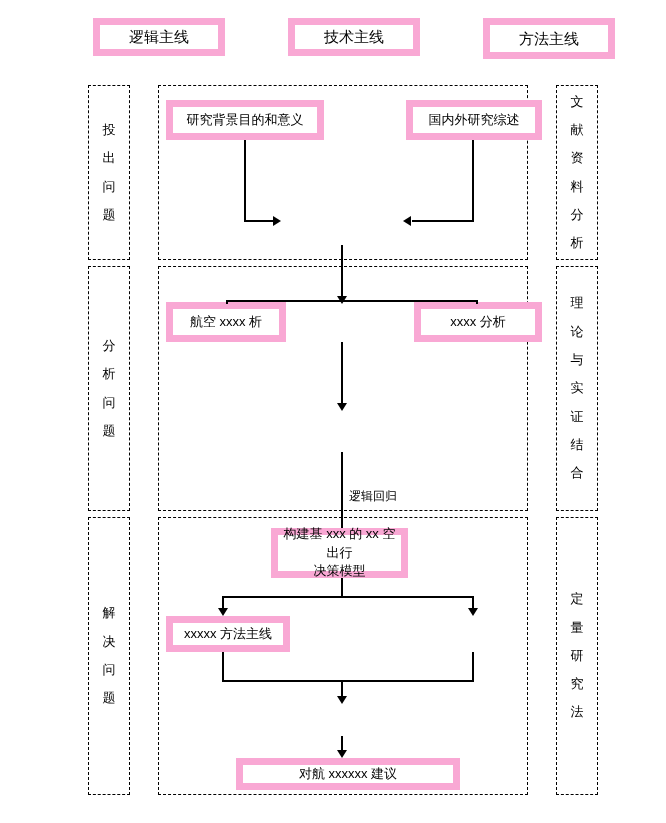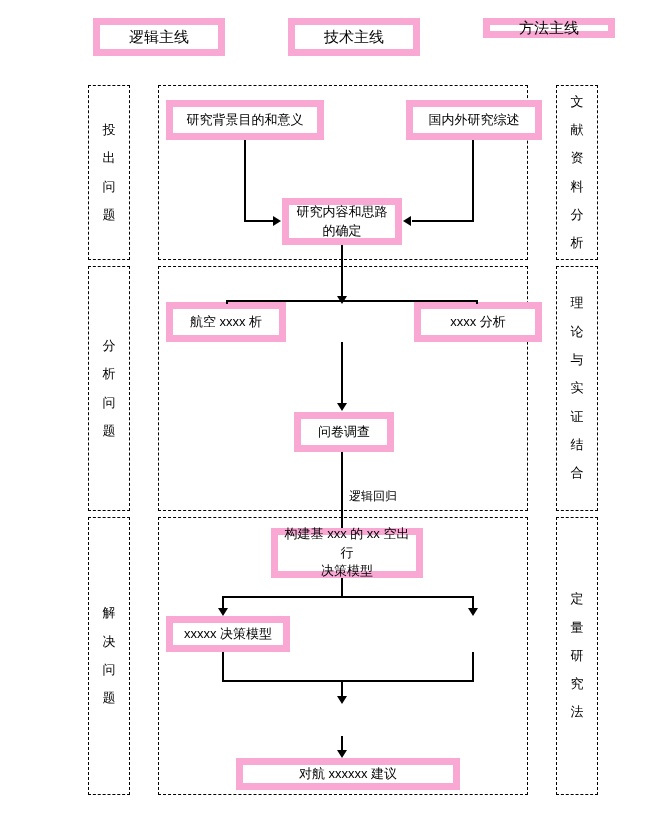--- a/index.html
+++ b/index.html
@@ -80,21 +80,21 @@
     white-space:nowrap;
   }
 </style>
 </head>
 <body>
 
 <div id="page">
 
   <div class="box header-box" style="left:93px;top:18px;width:132px;height:38px;">逻辑主线</div>
   <div class="box header-box" style="left:288px;top:18px;width:132px;height:38px;">技术主线</div>
-  <div class="box header-box" style="left:483px;top:18px;width:132px;height:20px;">方法主线</div>
+  <div class="box header-box" style="left:483px;top:18px;width:132px;height:41px;">方法主线</div>
 
   <div class="dashed" style="left:88px;top:85px;width:42px;height:175px;"></div>
   <div class="vlabel" style="left:88px;top:85px;width:42px;height:175px;">
     <span>投</span>
     <span>出</span>
     <span>问</span>
     <span>题</span>
   </div>
 
   <div class="dashed" style="left:88px;top:266px;width:42px;height:245px;"></div>
@@ -141,24 +141,20 @@
     <span>研</span>
     <span>究</span>
     <span>法</span>
   </div>
 
   <div class="dashed" style="left:158px;top:85px;width:370px;height:175px;"></div>
 
   <div class="box" style="left:166px;top:100px;width:158px;height:40px;">研究背景目的和意义</div>
   <div class="box" style="left:406px;top:100px;width:136px;height:40px;">国内外研究综述</div>
 
-  <div class="box" style="left:282px;top:198px;width:120px;height:47px;flex-direction:column;">
-    <div>研究内容和思路</div>
-    <div>的确定</div>
-  </div>
 
   <div class="line" style="left:244px;top:140px;width:2px;height:81px;"></div>
   <div class="line" style="left:244px;top:220px;width:30px;height:2px;"></div>
   <div class="arrowright" style="left:273px;top:216px;"></div>
 
   <div class="line" style="left:472px;top:140px;width:2px;height:81px;"></div>
   <div class="line" style="left:412px;top:220px;width:62px;height:2px;"></div>
   <div class="arrowleft" style="left:403px;top:216px;"></div>
 
   <div class="line" style="left:341px;top:245px;width:2px;height:54px;"></div>
@@ -166,44 +162,43 @@
 
   <div class="dashed" style="left:158px;top:266px;width:370px;height:245px;"></div>
 
   <div class="box" style="left:414px;top:302px;width:128px;height:40px;">xxxx 分析</div>
   <div class="box" style="left:166px;top:302px;width:120px;height:40px;">航空 xxxx 析</div>
 
   <div class="line" style="left:226px;top:300px;width:252px;height:2px;"></div>
   <div class="line" style="left:226px;top:300px;width:2px;height:4px;"></div>
   <div class="line" style="left:476px;top:300px;width:2px;height:4px;"></div>
 
-  <div class="box" style="left:294px;top:412px;width:100px;height:40px;">问卷调查</div>
 
   <div class="line" style="left:341px;top:342px;width:2px;height:62px;"></div>
   <div class="arrowdown" style="left:337px;top:403px;"></div>
 
   <div class="line" style="left:341px;top:452px;width:2px;height:88px;"></div>
   <div class="arrowdown" style="left:337px;top:532px;"></div>
   <div class="edge-label" style="left:347px;top:488px;">逻辑回归</div>
 
   <div class="dashed" style="left:158px;top:517px;width:370px;height:278px;"></div>
 
-  <div class="box" style="left:271px;top:528px;width:152px;height:50px;flex-direction:column;">
+  <div class="box" style="left:271px;top:528px;width:137px;height:50px;flex-direction:column;">
     <div>构建基 xxx 的 xx 空出行</div>
     <div>决策模型</div>
   </div>
 
   <div class="line" style="left:341px;top:578px;width:2px;height:20px;"></div>
   <div class="line" style="left:222px;top:596px;width:252px;height:2px;"></div>
   <div class="line" style="left:222px;top:596px;width:2px;height:14px;"></div>
   <div class="arrowdown" style="left:218px;top:608px;"></div>
   <div class="line" style="left:472px;top:596px;width:2px;height:14px;"></div>
   <div class="arrowdown" style="left:468px;top:608px;"></div>
 
-  <div class="box" style="left:166px;top:616px;width:124px;height:36px;">xxxxx 决策模型</div>
+  <div class="box" style="left:166px;top:616px;width:124px;height:36px;">xxxxx 方法主线</div>
 
   <div class="line" style="left:222px;top:652px;width:2px;height:30px;"></div>
   <div class="line" style="left:472px;top:652px;width:2px;height:30px;"></div>
   <div class="line" style="left:222px;top:680px;width:252px;height:2px;"></div>
   <div class="line" style="left:341px;top:680px;width:2px;height:18px;"></div>
   <div class="arrowdown" style="left:337px;top:696px;"></div>
 
 
   <div class="line" style="left:341px;top:736px;width:2px;height:16px;"></div>
   <div class="arrowdown" style="left:337px;top:750px;"></div>

